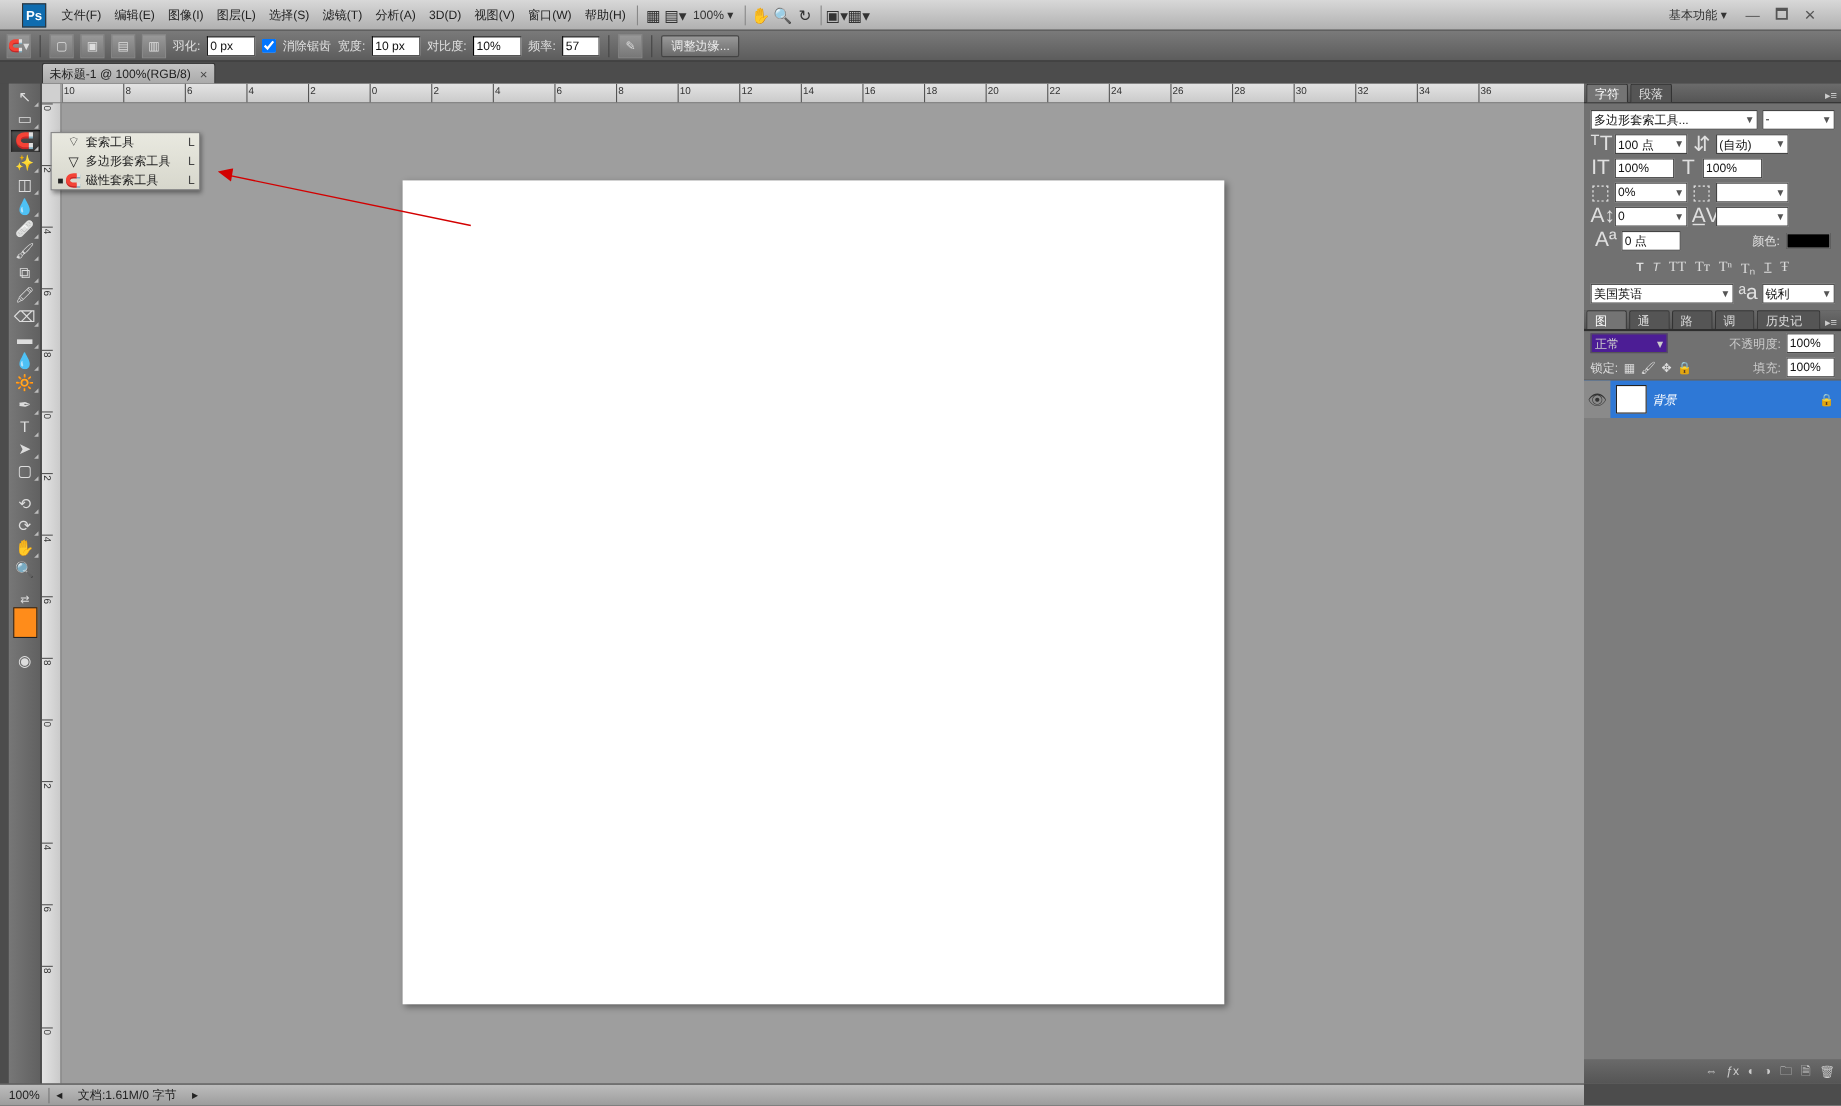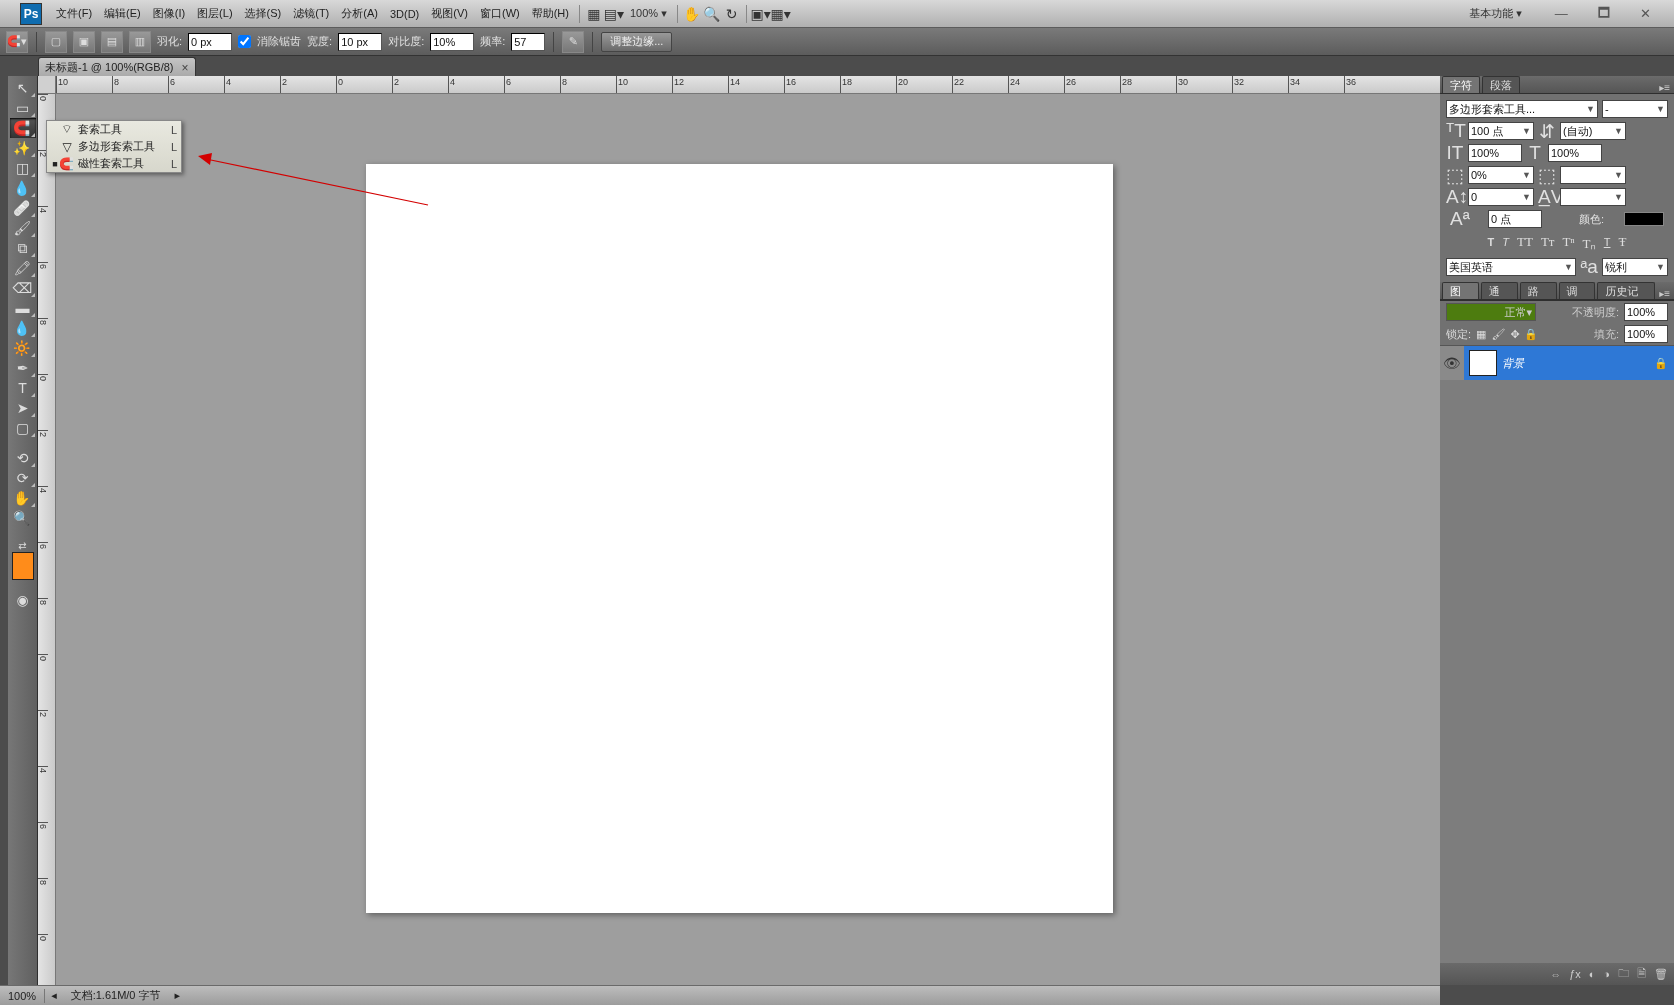--- a/index.html
+++ b/index.html
@@ -1,20 +1,20 @@
 <!DOCTYPE html>
 <html><head>
 <meta charset="utf-8">
 <style>
 *{box-sizing:border-box;margin:0;padding:0;font-family:"Microsoft YaHei",SimSun,sans-serif;font-size:11px;user-select:none}
 body{background:#4c4c4c;overflow:hidden;width:1674px;height:1005px;position:relative}
 .menubar{height:28px;background:linear-gradient(#d8d8d8,#b0b0b0);display:flex;align-items:center;padding:0 20px;border-bottom:1px solid #5c5c5c}
 .ps-logo{width:22px;height:22px;background:#0f6caf;color:#fff;display:flex;align-items:center;justify-content:center;font-weight:bold;font-size:12px;border:1px solid #333;margin-right:8px}
 .menu-item{padding:0 6px;height:26px;display:flex;align-items:center;color:#222;cursor:default}
-.menu-right{margin-left:auto;display:flex;align-items:center;gap:24px}
+.menu-right{margin-left:auto;display:flex;align-items:center;gap:8px}
 .menu-icon{width:20px;height:20px;display:flex;align-items:center;justify-content:center;color:#333;font-size:14px}
 .menu-sep{width:1px;height:18px;background:#888;margin:0 4px}
 .zoom-lbl{color:#333;padding:0 6px}
 .win-ctrl{color:#555;font-size:13px;padding:0 3px}
 .optbar{height:28px;background:linear-gradient(#7a7a7a,#5c5c5c);display:flex;align-items:center;padding:0 6px;gap:6px;border-bottom:1px solid #333;color:#ddd}
 .opt-icon{width:22px;height:22px;border:1px solid #888;background:linear-gradient(#999,#777);display:flex;align-items:center;justify-content:center}
 .opt-sep{width:1px;height:20px;background:#444;margin:0 2px}
 .opt-label{color:#e0e0e0}
 .opt-input{width:44px;height:18px;background:#fff;border:1px inset #555;color:#111;padding:0 2px;font-size:11px}
 .opt-chk{width:13px;height:13px}
@@ -53,25 +53,25 @@
 .ptab-menu{margin-left:auto;color:#ccc;padding:0 4px;font-size:10px}
 .char-panel{background:#717171;padding:4px 6px;color:#e0e0e0}
 .prow{display:flex;align-items:center;height:22px;gap:4px}
 .psel{height:18px;background:#fff;border:1px solid #444;color:#111;padding:0 2px;flex:1;display:flex;align-items:center;justify-content:space-between}
 .psel.sm{width:66px;flex:0 0 66px}
 .psel .arr{font-size:9px;color:#555}
 .pinp{height:18px;background:#fff;border:1px solid #444;color:#111;padding:0 2px;width:54px}
 .pic{width:18px;font-size:19px;text-align:center}
 .textstyle{display:flex;gap:8px;padding:4px 6px;justify-content:center}
 .textstyle span{font-family:serif;font-size:13px;color:#ddd}
-.drow{display:flex;align-items:center;height:22px;gap:20px;padding:0 4px}
+.drow{display:flex;align-items:center;height:22px;gap:6px;padding:0 4px}
 .swatchbox{width:40px;height:14px;background:#000;border:1px solid #888}
 .layer-panel{background:#717171;flex:1;display:flex;flex-direction:column;border-top:1px solid #2e2e2e}
 .lrow{display:flex;align-items:center;height:22px;padding:0 6px;color:#ddd;gap:5px}
-.lrow .dsel{width:90px;height:18px;background:#4d7c0f;border:1px solid #555;color:#ccc;display:flex;align-items:center;justify-content:flex-end;padding:0 3px}
+.lrow .dsel{width:70px;height:18px;background:#4c1d95;border:1px solid #555;color:#ccc;display:flex;align-items:center;justify-content:space-between;padding:0 3px}
 .lrow .rlab{margin-left:auto;color:#ccc}
 .layer-list{flex:1;background:#7d7d7d;border-top:1px solid #555}
 .layer-item{height:34px;background:#2e78d6;display:flex;align-items:center;color:#fff}
 .layer-item .eye{width:24px;text-align:center;color:#333;background:#8a8a8a;height:34px;display:flex;align-items:center;justify-content:center;font-size:14px}
 .layer-item .thumb{width:28px;height:26px;background:#fff;border:1px solid #222;margin:0 5px}
 .layer-item .lname{font-style:italic;flex:1}
 .layer-item .lock{margin-right:6px;font-size:11px}
 .layer-foot{height:22px;background:linear-gradient(#6a6a6a,#555);display:flex;align-items:center;justify-content:flex-end;gap:8px;padding:0 6px;color:#ccc;font-size:11px}
 .statusbar{position:absolute;bottom:0;left:0;right:234px;height:20px;background:linear-gradient(#bdbdbd,#9c9c9c);display:flex;align-items:center;color:#222;border-top:1px solid #6a6a6a}
 .statusbar .stxt{padding:0 8px}

